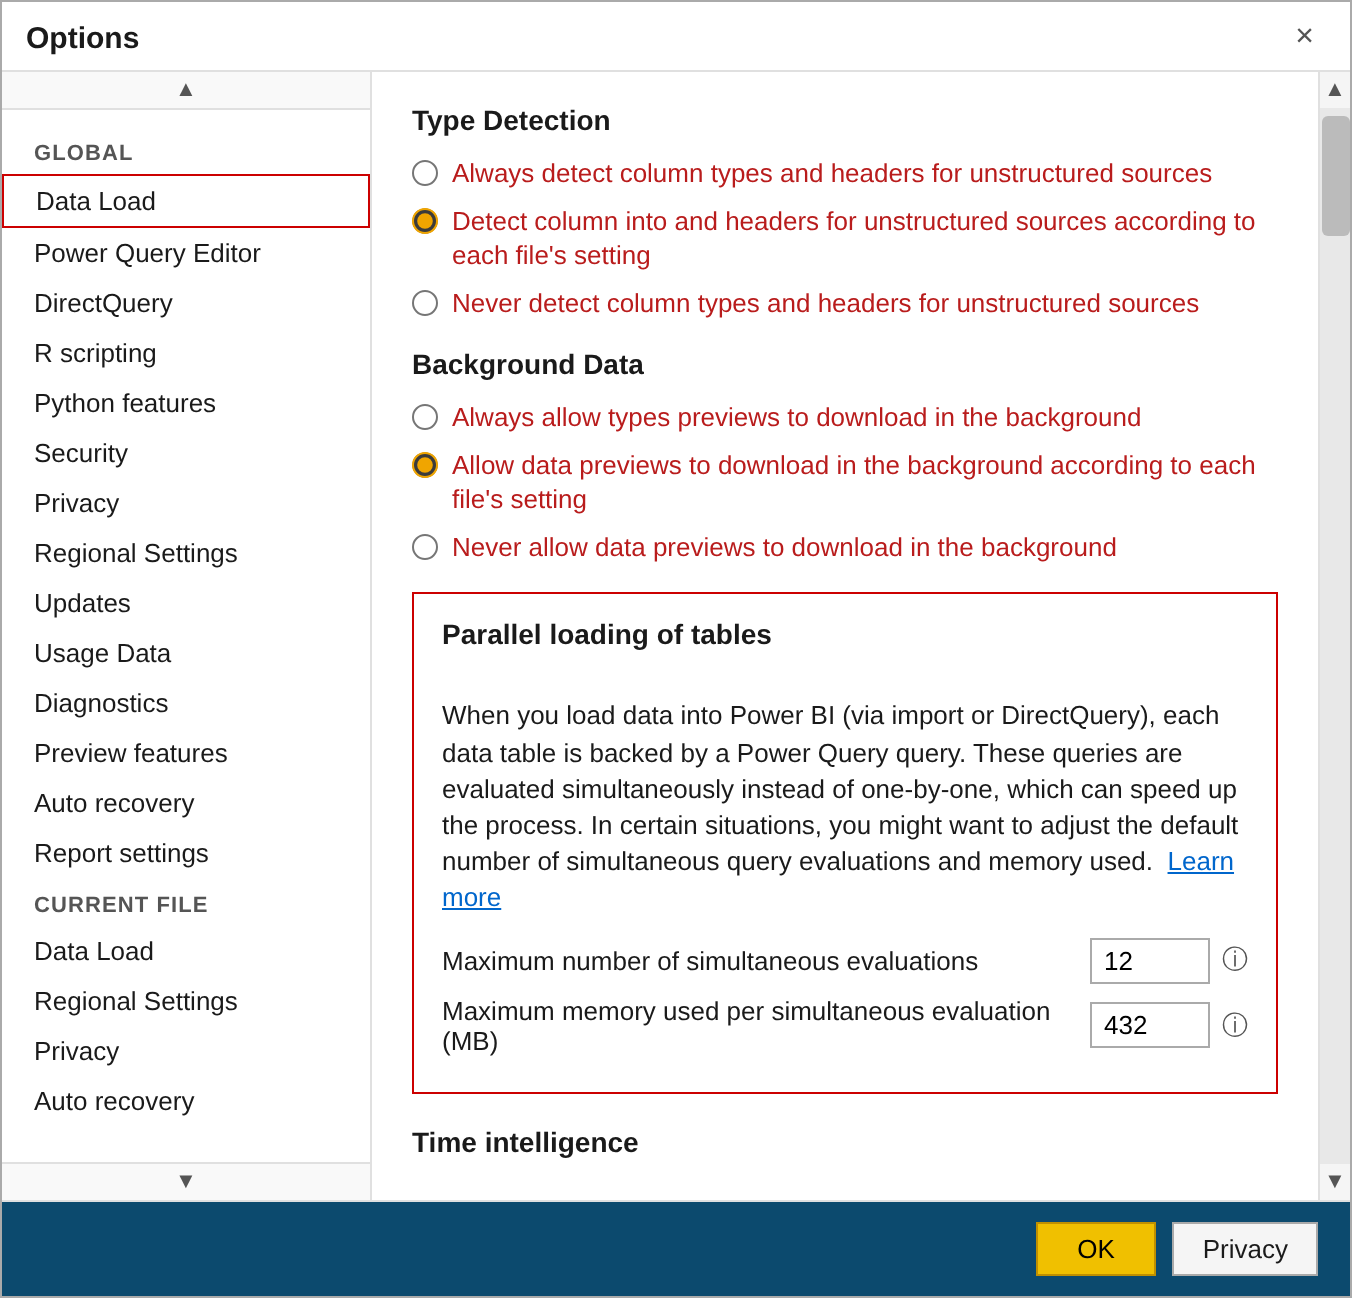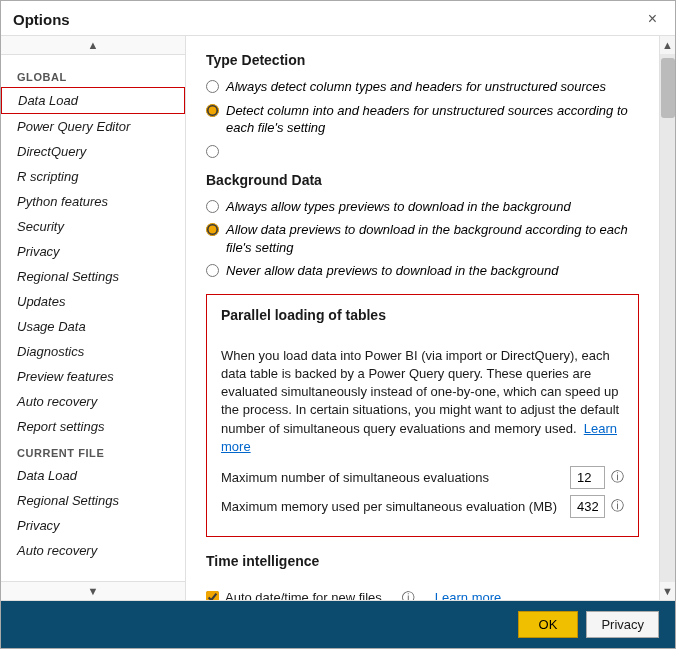--- a/index.html
+++ b/index.html
@@ -58,21 +58,20 @@
       font-weight: 700;
       color: #555;
       padding: 8px 16px 4px 16px;
       letter-spacing: 0.05em;
     }
     .sidebar-item {
       padding: 5px 16px;
       cursor: pointer;
       color: #1a1a1a;
       font-size: 13px;
-      font-style: italic;
     }
     .sidebar-item.active {
       border: 1.5px solid #c00;
       color: #1a1a1a;
       background: #fff;
     }
     .main-scroll {
       flex: 1;
       overflow-y: auto;
       padding: 16px 20px;
@@ -91,23 +90,22 @@
       align-items: flex-start;
       margin-bottom: 6px;
       gap: 7px;
     }
     .radio-option input[type=radio] {
       margin-top: 2px;
       flex-shrink: 0;
       accent-color: #f0a500;
     }
     .radio-option label {
-      color: #000000;
+      color: #b91c1c;
       line-height: 1.35;
-      font-style: italic;
     }
     
     .parallel-box {
       border: 1.5px solid #c00;
       padding: 12px 14px;
       margin-bottom: 16px;
     }
     .parallel-box .section-heading {
       margin-bottom: 24px;
     }
@@ -136,21 +134,21 @@
       color: #1a1a1a;
       font-size: 13px;
       flex: 1;
     }
     .parallel-input-right {
       display: flex;
       align-items: center;
       gap: 6px;
     }
     .parallel-input-box {
-      width: 35px;
+      width: 60px;
       border: 1px solid #aaa;
       padding: 3px 6px;
       font-size: 13px;
       text-align: left;
     }
     .info-icon {
       color: #555;
       font-size: 13px;
       cursor: pointer;
     }
@@ -345,20 +343,21 @@
             <div class="radio-option">
               <input type="radio" name="type_detection" style="">
               <label>Always detect column types and headers for unstructured sources</label>
             </div>
             <div class="radio-option">
               <input type="radio" name="type_detection" checked="" style="">
               <label>Detect column into and headers for unstructured sources according to each file's setting</label>
             </div>
             <div class="radio-option">
               <input type="radio" name="type_detection" style="">
+              <label>Never detect column types and headers for unstructured sources</label>
             </div>
           </div>
 
           <div class="radio-group">
             <div class="section-heading">Background Data</div>
             <div class="radio-option">
               <input type="radio" name="background_data" style="">
               <label>Always allow types previews to download in the background</label>
             </div>
             <div class="radio-option">

